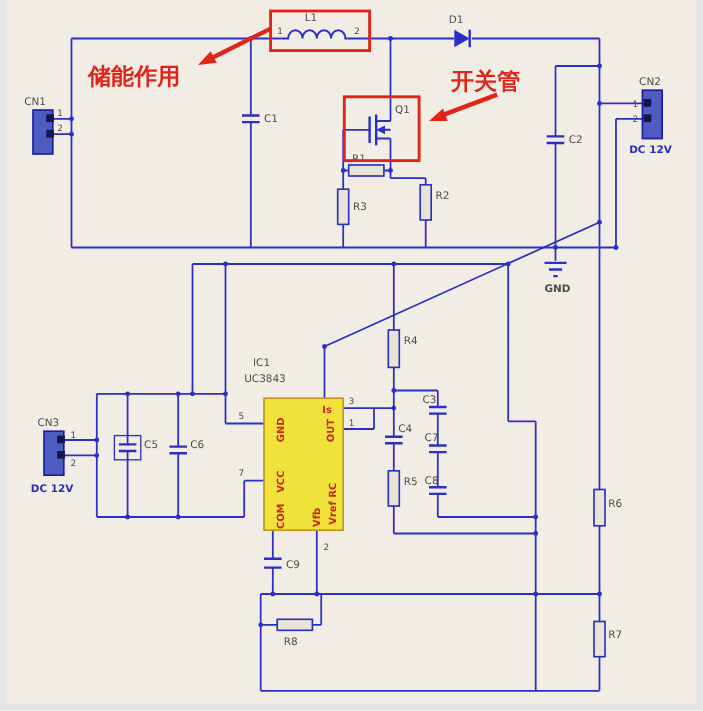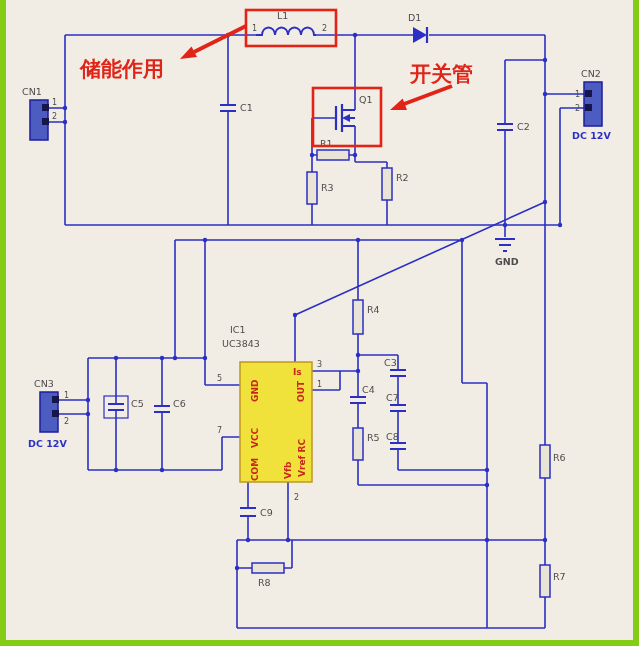--- a/index.html
+++ b/index.html
@@ -1,16 +1,16 @@
 <!DOCTYPE html>
 <html style="--background: #f2ede4; --wire: #2b2fc4; --annotation: #e02418; --ic_fill: #f0e23b; --ic_text: #c8281a; --label: #4c4c4c;"><head>
 <meta charset="utf-8">
 <style>
   html,body{margin:0;padding:0;background:#ffffff;}
-  .stage{position:relative;width:639px;height:646px;background:#84cc16;overflow:hidden;}
+  .stage{position:relative;width:639px;height:646px;background:#e5e5e5;overflow:hidden;}
   svg{display:block;}
   text{font-family:"DejaVu Sans","Liberation Sans",sans-serif;}
   .lbl{font-size:9.5px;fill:var(--label,#4c4c4c);}
   .pin{font-size:8px;fill:var(--label,#4c4c4c);}
   .bluelbl{font-size:9.5px;font-weight:bold;fill:var(--wire,#2b2fc4);}
   .gndlbl{font-size:9.5px;font-weight:bold;fill:var(--label,#4c4c4c);}
   .icref{font-size:9.5px;fill:var(--label,#4c4c4c);}
   .icpin{font-size:9px;font-weight:bold;fill:var(--ic_text,#c8281a);}
   .ann{font-size:21px;font-weight:bold;fill:var(--annotation,#e02418);}
   .wire{stroke:var(--wire,#2b2fc4);stroke-width:1.6;fill:none;}

